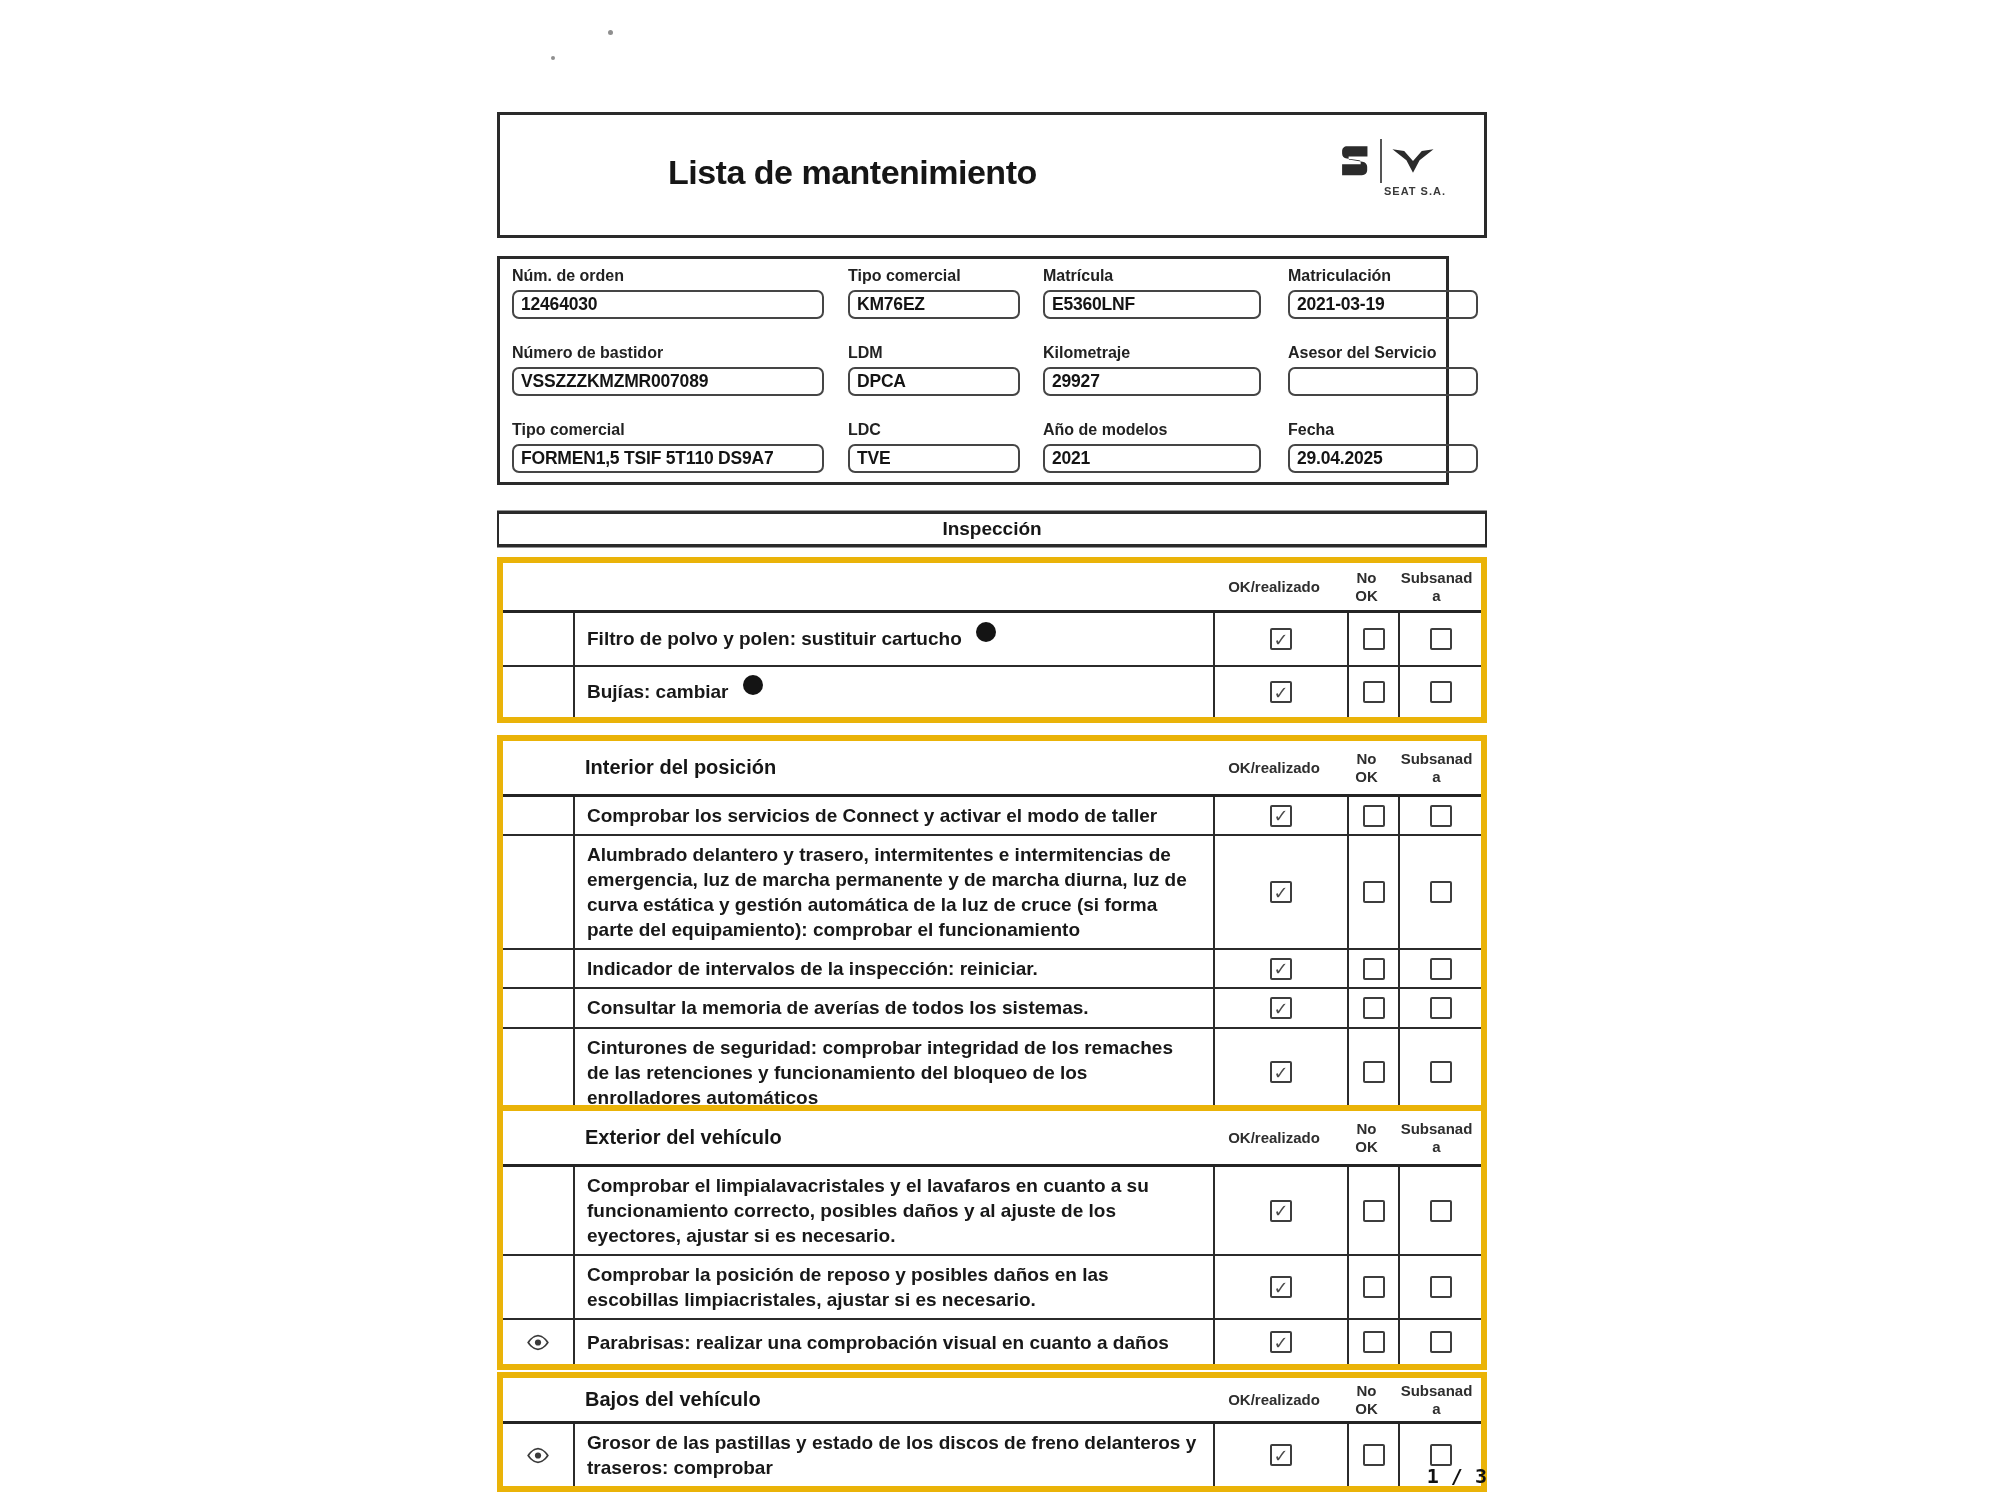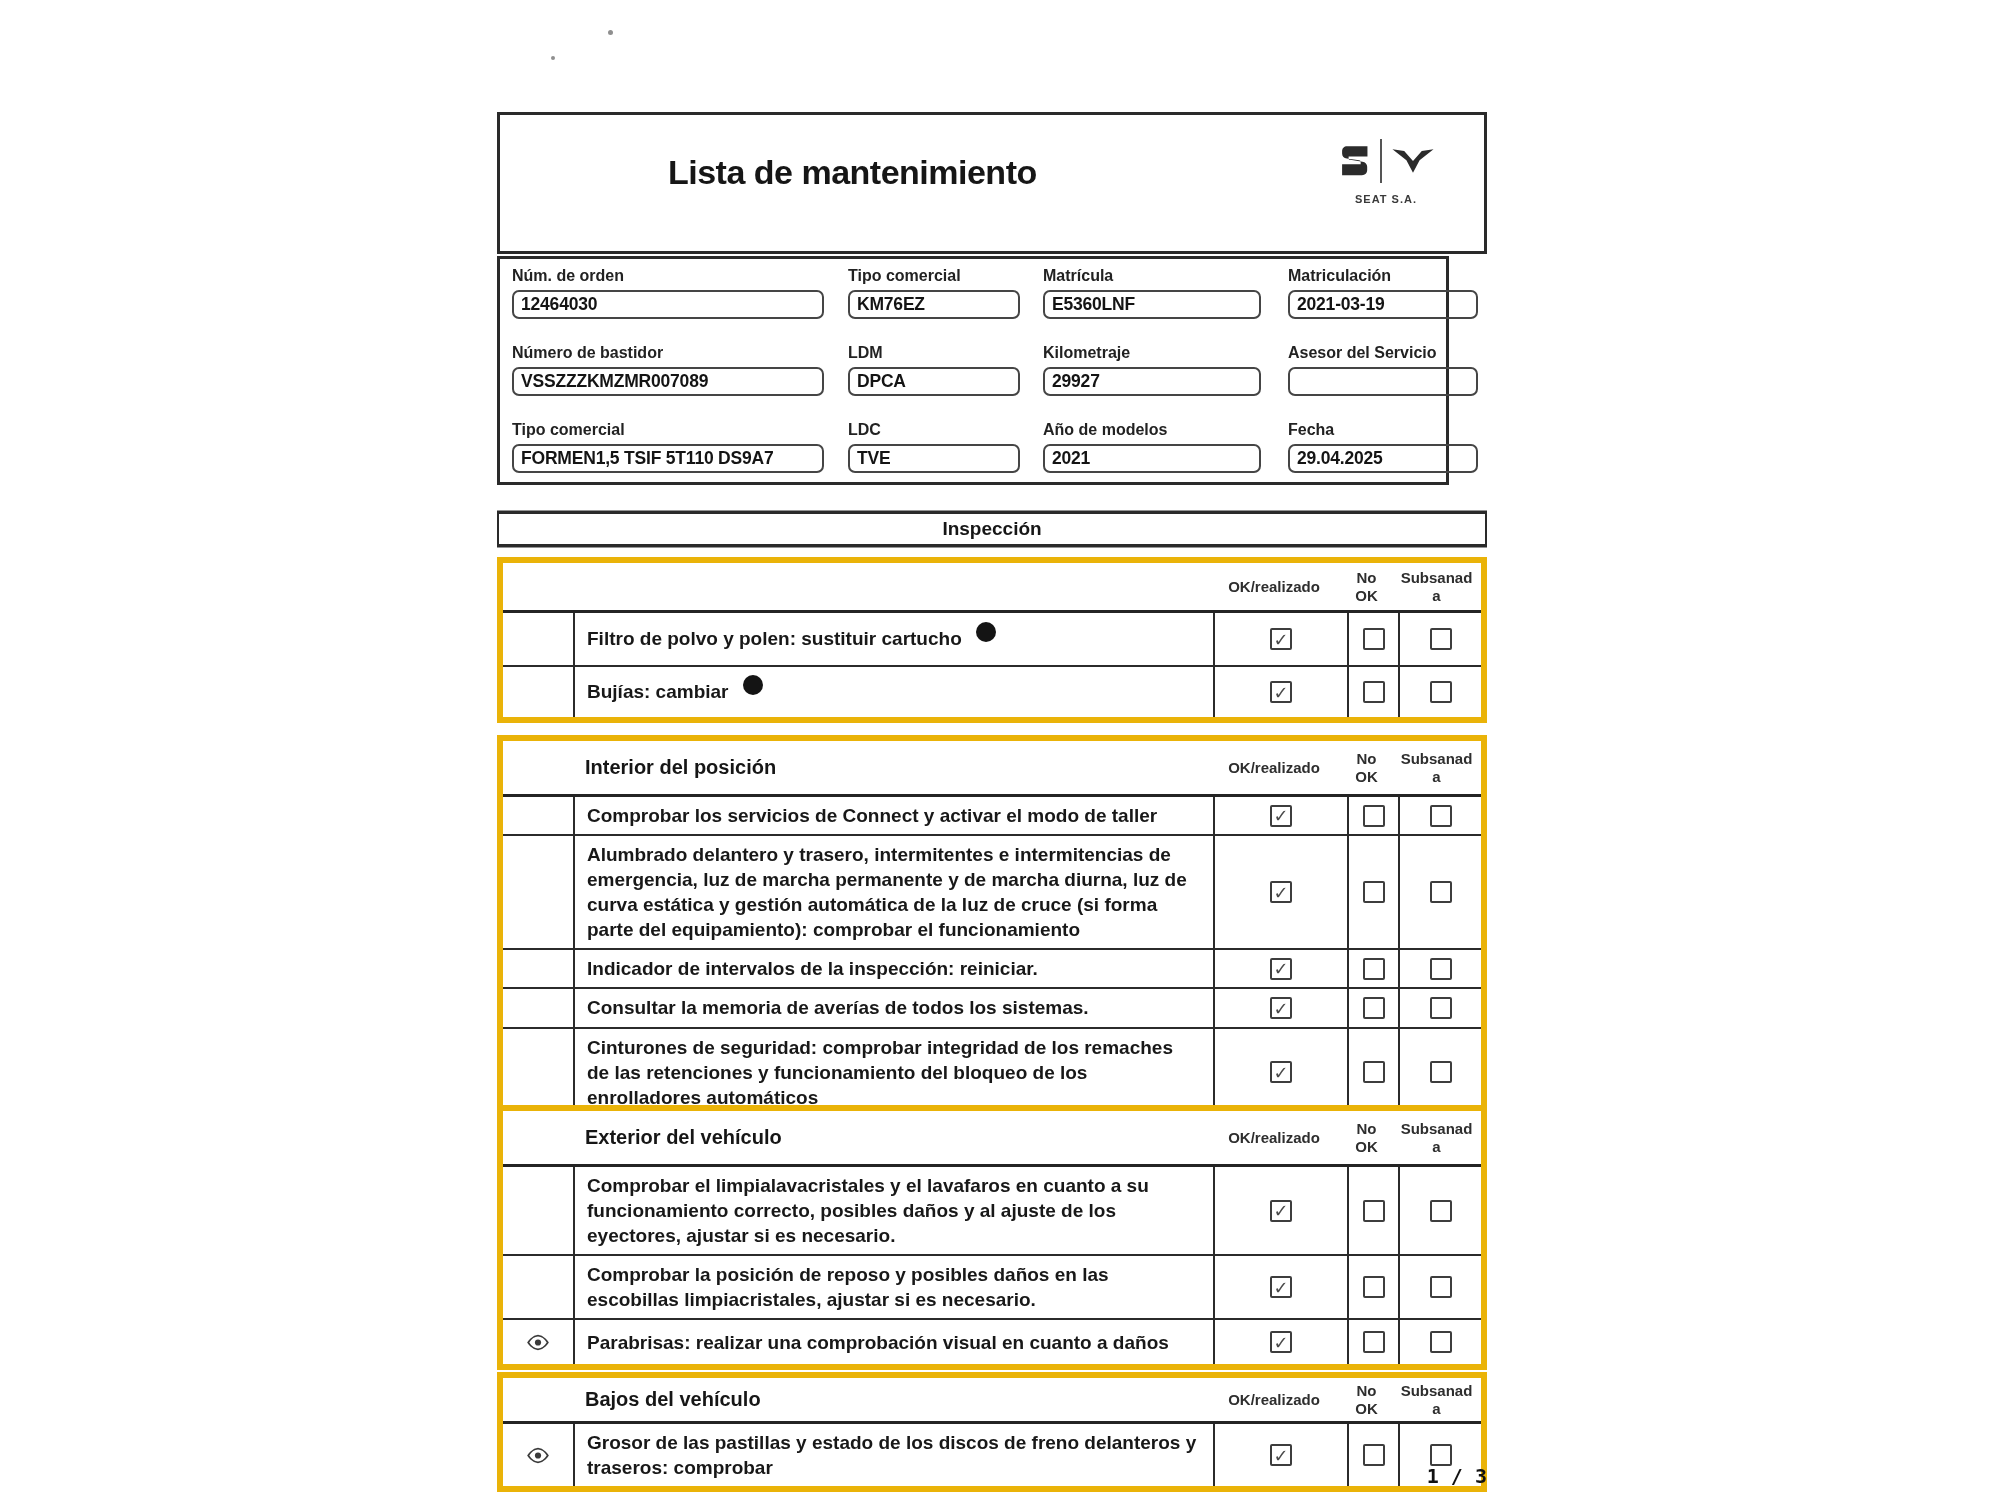--- a/index.html
+++ b/index.html
@@ -4,28 +4,28 @@
 <style>
   * { margin:0; padding:0; box-sizing:border-box; }
   html,body { width:2000px; height:1500px; background:#ffffff; }
   body { font-family:"Liberation Sans", sans-serif; color:#1b1b1b; position:relative; }
 
   .speck { position:absolute; background:#8f8f8f; border-radius:50%; }
   #speck1 { left:608px; top:30px; width:5px; height:5px; }
   #speck2 { left:551px; top:56px; width:4px; height:4px; }
 
   
-  .title-box { position:absolute; left:497px; top:112px; width:990px; height:142px;
+  .title-box { position:absolute; left:497px; top:112px; width:990px; height:126px;
                border:3px solid #2a2a2a; }
   .doc-title { position:absolute; left:168px; top:38px; font-size:34px; font-weight:700;
                letter-spacing:-0.5px; color:#161616; }
   .logo-block { position:absolute; right:38px; top:22px; width:120px; text-align:center; }
   .logo-row { display:flex; align-items:center; justify-content:center; gap:9px; height:48px; }
   .logo-divider { width:2px; height:44px; background:#555; }
-  .company-name { margin-top:8px; font-size:11px; font-weight:700; letter-spacing:1px; color:#3a3a3a; }
+  .company-name { font-size:11px; font-weight:700; letter-spacing:1px; color:#3a3a3a;text-align:right; }
 
   
   .info-box { position:absolute; left:497px; top:256px; width:952px; height:229px;
               border:3px solid #2a2a2a; }
   .field { position:absolute; }
   .f-c1 { left:12px;  width:312px; }
   .f-c2 { left:348px; width:172px; }
   .f-c3 { left:543px; width:218px; }
   .f-c4 { left:788px; width:190px; }
   .f-r1 { top:8px; }  .f-r2 { top:85px; }  .f-r3 { top:162px; }

